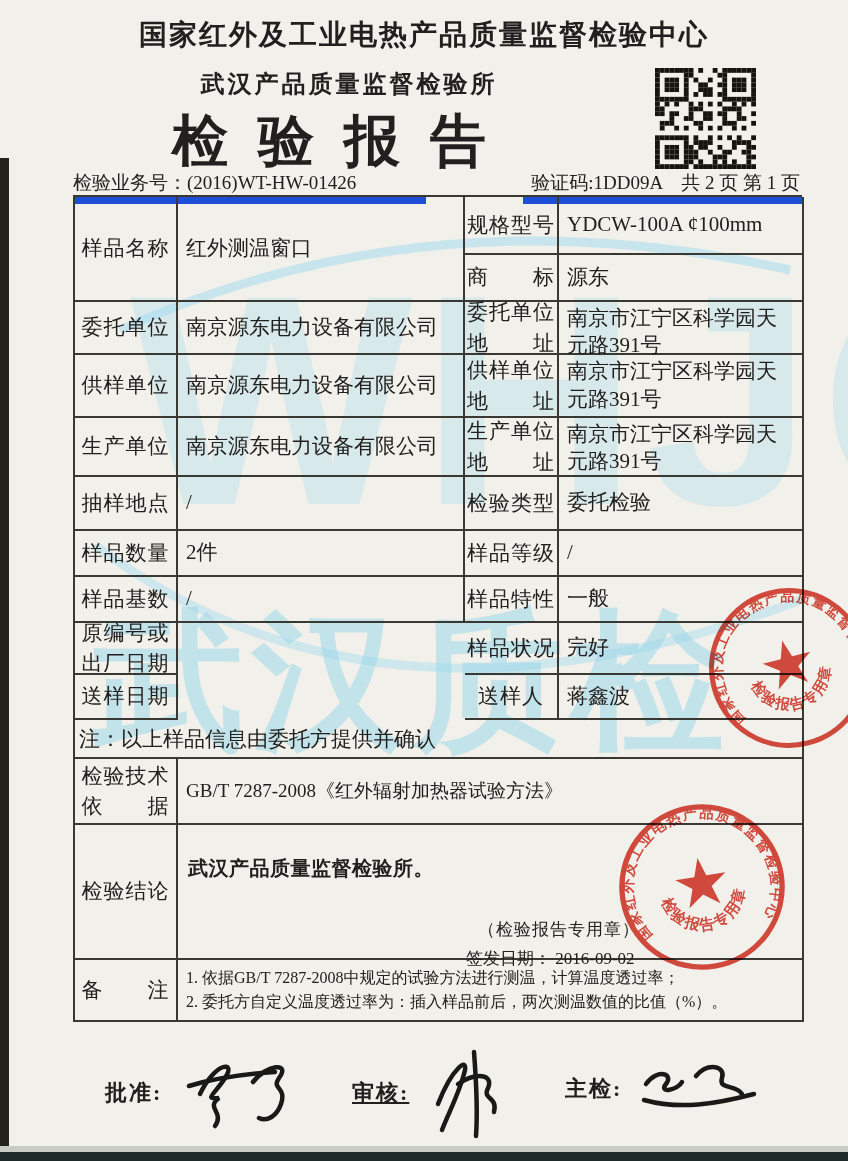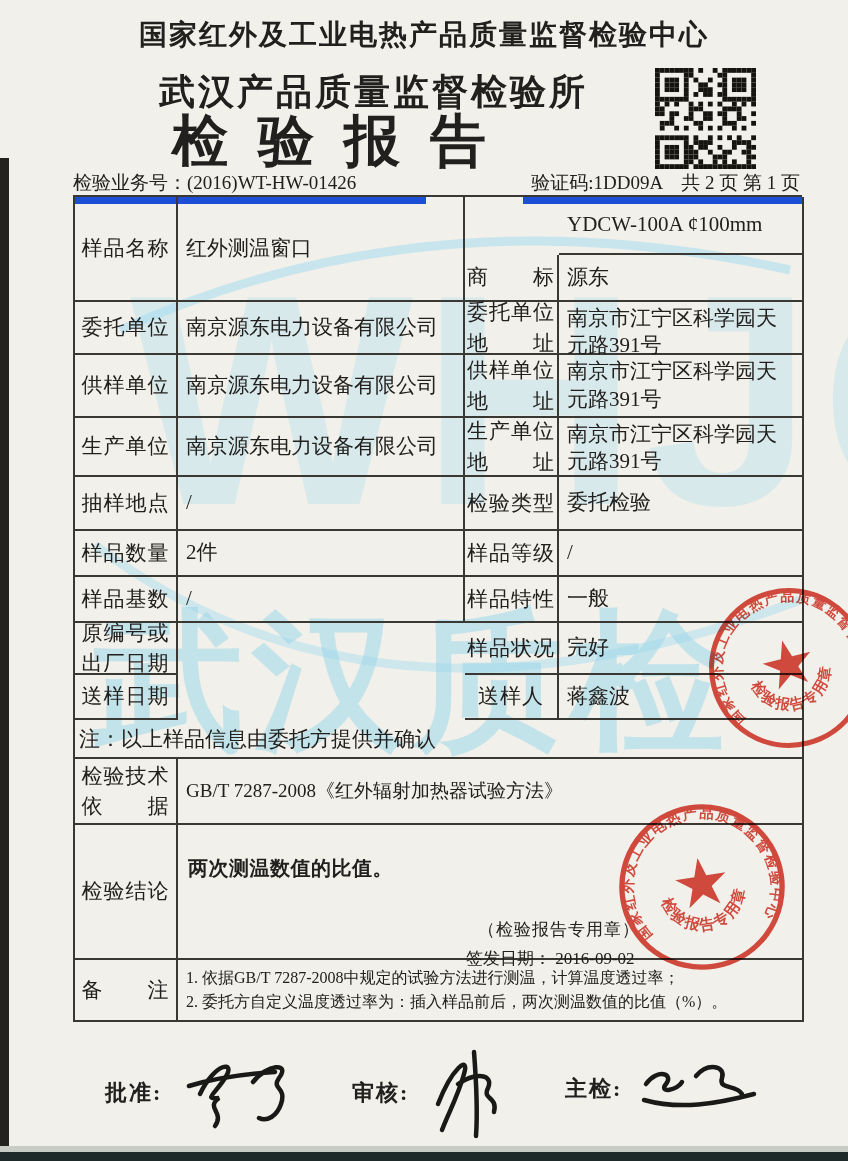--- a/index.html
+++ b/index.html
@@ -16,21 +16,21 @@
 
   
   .wm{position:absolute;z-index:1;pointer-events:none;font-family:"Liberation Sans","DejaVu Sans",sans-serif;}
   .wm-letters{left:130px;top:250px;font-size:300px;font-weight:bold;color:rgba(170,222,242,0.35);letter-spacing:8px;line-height:1;}
   .wm-chars{left:92px;top:598px;font-size:152px;font-weight:bold;color:rgba(150,213,236,0.50);letter-spacing:8px;line-height:1.1;}
   .wm-svg{left:0;top:0;width:848px;height:1161px;}
 
   
   .hdr{position:absolute;left:40px;right:40px;text-align:center;z-index:2;}
   .org1{top:16px;font-size:28px;font-weight:bold;letter-spacing:2px;}
-  .org2{top:68px;left:110px;right:260px;font-size:36px;font-weight:bold;letter-spacing:3px;text-align:right;}
+  .org2{top:68px;left:110px;right:260px;font-size:24px;font-weight:bold;letter-spacing:3px;}
   .rpt-title{top:104px;left:120px;right:280px;font-size:56px;font-weight:bold;letter-spacing:30px;}
   .qr-box{position:absolute;left:655px;top:68px;width:101px;height:101px;z-index:2;}
 
   .info-line{position:absolute;left:73px;top:170px;width:729px;z-index:2;font-size:19px;display:flex;justify-content:space-between;align-items:flex-end;}
   .uline{border-bottom:7px solid #1d4ed8;padding-bottom:1px;}
   .info-left{padding-right:70px;}
   .info-right{display:inline-flex;gap:18px;padding-left:8px;padding-right:2px;}
 
   
   .rpt-table{
@@ -317,20 +317,21 @@
   <span class="uline info-right">
       <span>验证码:1DD09A</span>
       <span>共 2 页 第 1 页</span>
     </span>
 </div>
 
 <div class="rpt-table">
 
   <div class="cell lbl" style="grid-area:1/1/3/2">样品名称</div>
   <div class="cell val" style="grid-area:1/2/3/3">红外测温窗口</div>
+  <div class="cell lbl" style="grid-area:1/3/2/4">规格型号</div>
   <div class="cell val" style="grid-area:1/4/2/5">YDCW-100A  ¢100mm</div>
   <div class="cell lbl" style="grid-area:2/3/3/4">商　　标</div>
   <div class="cell val" style="grid-area:2/4/3/5">源东</div>
 
   <div class="cell lbl" style="grid-area:3/1/4/2">委托单位</div>
   <div class="cell val" style="grid-area:3/2/4/3">南京源东电力设备有限公司</div>
   <div class="cell lbl" style="grid-area:3/3/4/4">委托单位
 地　　址</div>
   <div class="cell val val-wrap" style="grid-area:3/4/4/5">南京市江宁区科学园天元路391号</div>
 
@@ -371,21 +372,21 @@
   <div class="cell val" style="grid-area:10/4/11/5">蒋鑫波</div>
 
   <div class="cell note-cell" style="grid-area:11/1/12/5">注：以上样品信息由委托方提供并确认</div>
 
   <div class="cell lbl" style="grid-area:12/1/13/2">检验技术
 依　　据</div>
   <div class="cell val tech-val" style="grid-area:12/2/13/5">GB/T 7287-2008《红外辐射加热器试验方法》</div>
 
   <div class="cell lbl" style="grid-area:13/1/14/2">检验结论</div>
   <div class="cell concl-val" style="grid-area:13/2/14/5">
-    <span class="concl-main">两次测温数值的比值。</span>
+    <span class="concl-main">武汉产品质量监督检验所。</span>
     <span class="seal-note">（检验报告专用章）</span>
     <span class="issue-line"><span>签发日期：</span>&nbsp;<span>2016-09-02</span></span>
   </div>
 
   <div class="cell lbl" style="grid-area:14/1/15/2">备　　注</div>
   <div class="cell remark-val" style="grid-area:14/2/15/5">
     <span>1. 依据GB/T 7287-2008中规定的试验方法进行测温，计算温度透过率；</span>
     <span>2. 委托方自定义温度透过率为：插入样品前后，两次测温数值的比值（%）。</span>
   </div>
 </div>
@@ -393,21 +394,21 @@
 <div class="footer">
   <span class="sig-label" style="left:105px;top:20px;">批准:</span>
   <svg class="sig" style="left:175px;top:-6px;" width="150" height="90" viewBox="0 0 150 90">
     <g fill="none" stroke="#191917" stroke-width="4.5" stroke-linecap="round">
       <path d="M25,42 C40,10 62,8 50,26 C40,42 28,48 44,46 C30,56 50,60 40,74"></path>
       <path d="M78,30 C92,12 116,10 104,26 C96,38 112,34 106,52 C102,64 92,70 84,66"></path>
       <path d="M14,34 C40,26 70,22 100,20"></path>
     </g>
   </svg>
 
-  <span class="sig-label" style="left:352px;top:20px;">审核:</span>
+  <span class="sig-label" style="left:352px;top:20px;text-decoration:underline;">审核:</span>
   <svg class="sig" style="left:418px;top:-14px;" width="110" height="100" viewBox="0 0 110 100">
     <g fill="none" stroke="#191917" stroke-width="4.5" stroke-linecap="round">
       <path d="M20,60 C34,24 52,10 46,30 C40,52 30,70 24,86"></path>
       <path d="M56,8 C58,34 60,64 58,92"></path>
       <path d="M40,40 C58,28 76,30 70,44 C64,56 80,52 76,68"></path>
     </g>
   </svg>
 
   <span class="sig-label" style="left:565px;top:16px;">主检:</span>
   <svg class="sig" style="left:632px;top:-4px;" width="140" height="70" viewBox="0 0 140 70">

